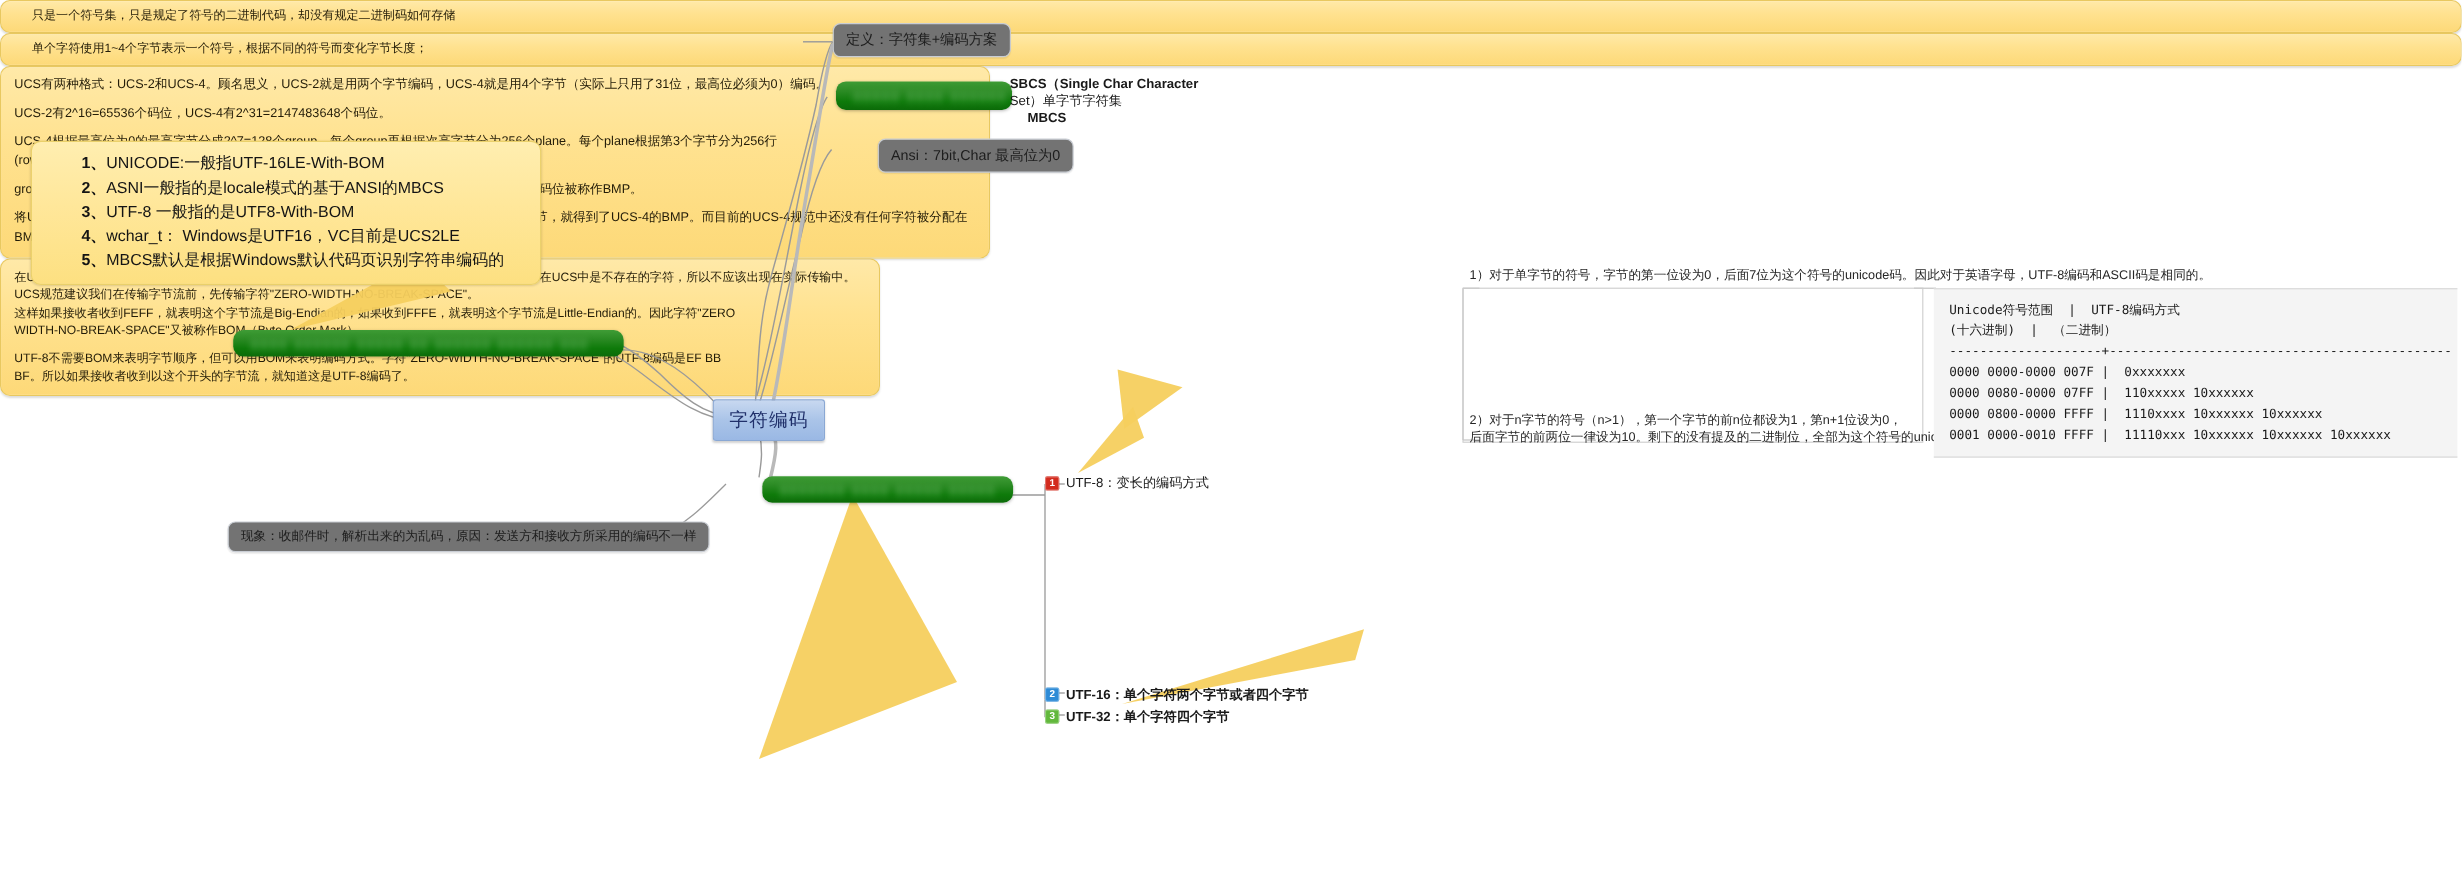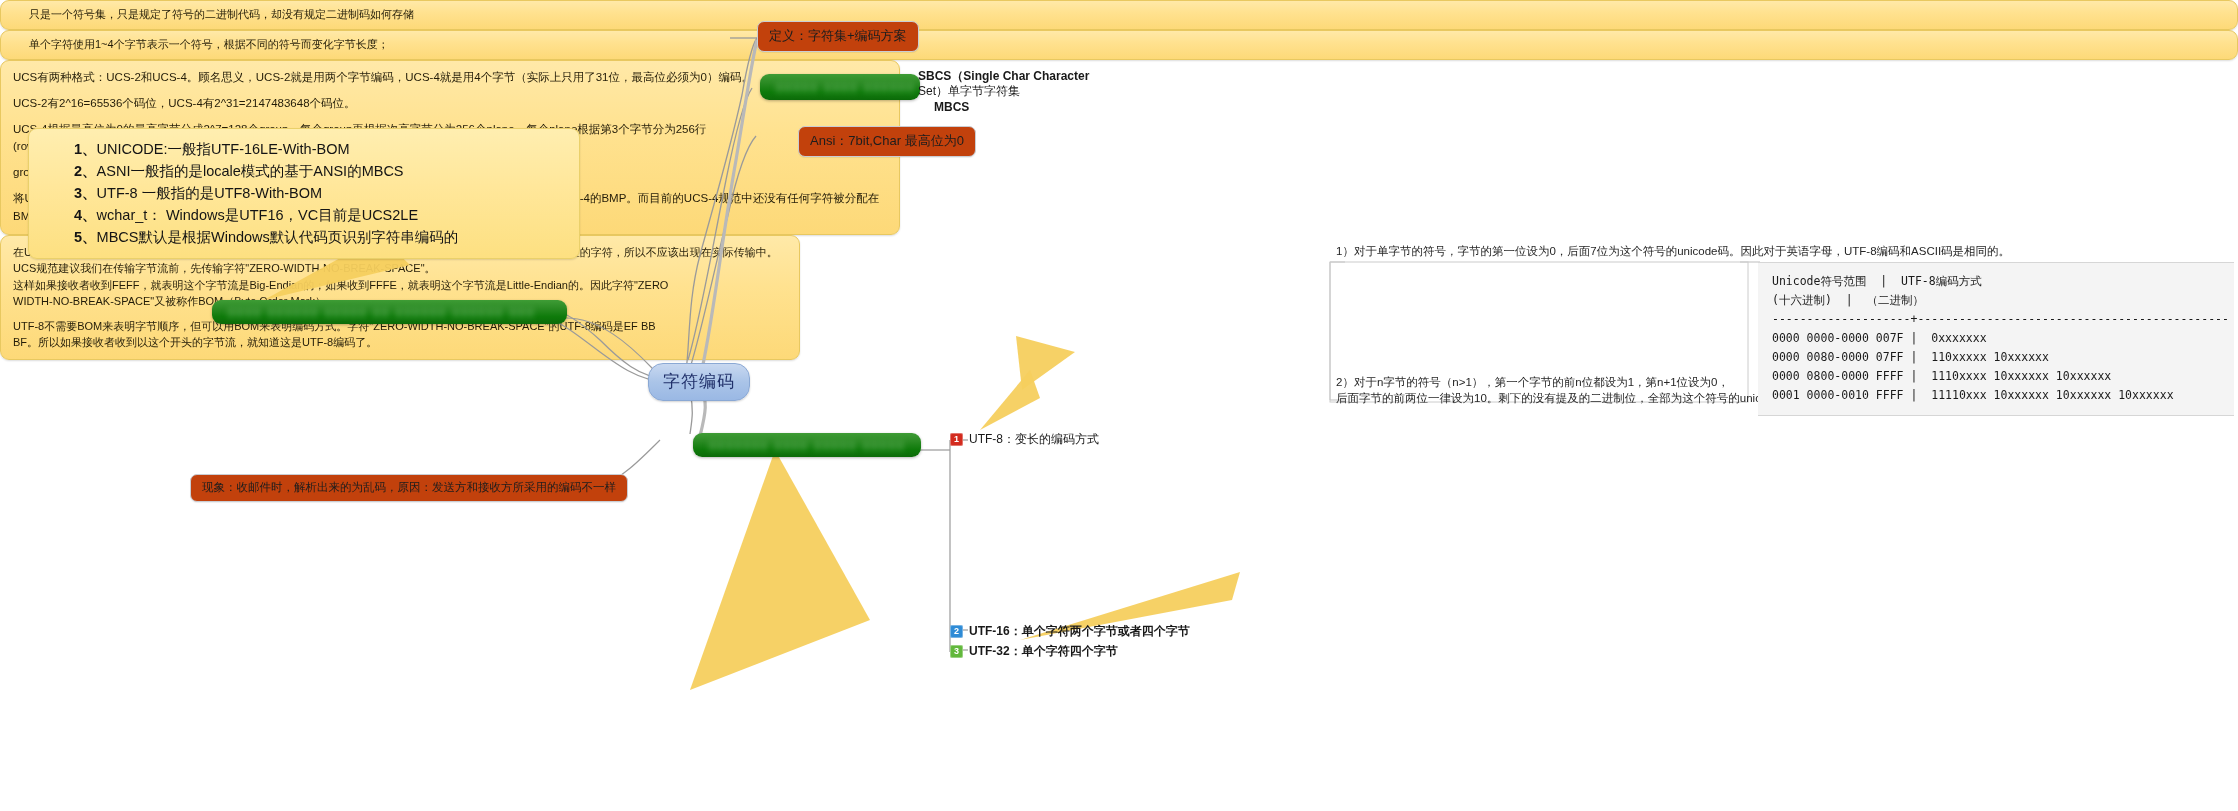--- a/index.html
+++ b/index.html
@@ -25,33 +25,33 @@
   }
   .node {
     position: absolute;
     box-sizing: border-box;
   }
 
   
   .root-node {
     background: linear-gradient(to bottom, #c8d8f0 0%, #aac4e8 50%, #9ab8e4 100%);
     border: 1px solid #8aa8d4;
-    border-radius: 15px;
+    border-radius: 3px;
     color: #20306a;
     font-size: 17px;
     padding: 6px 14px 7px 14px;
     letter-spacing: 1px;
     white-space: nowrap;
     box-shadow: 0 1px 2px rgba(0,0,0,0.18);
     font-family: Liberation Serif, serif;
   }
 
   
   .pill {
-    background: #c2410c;
+    background: #737373;
     border: 1px solid #c9cdd4;
     border-radius: 7px;
     font-size: 13px;
     color: #1d1d1d;
     padding: 5px 11px 6px 11px;
     white-space: nowrap;
     box-shadow: 0 1px 1px rgba(0,0,0,0.07);
   }
 
   
@@ -269,23 +269,23 @@
   </div>
 
   <div class="plain" style="left:950px; top:643px;">
     <span class="badge b3">3</span><span style="font-weight:bold;">UTF-32：单个字符四个字节</span>
   </div>
 
   <div class="yellow yellow-sm" style="left:600px; top:216px;">只是一个符号集，只是规定了符号的二进制代码，却没有规定二进制码如何存储</div>
 
   <div class="yellow yellow-sm" style="left:950px; top:327px;">单个字符使用1~4个字节表示一个符号，根据不同的符号而变化字节长度；</div>
 
-  <div class="pill" style="position:absolute; left:190px; top:474px; font-size:11.5px;">现象：收邮件时，解析出来的为乱码，原因：发送方和接收方所采用的编码不一样</div>
-
-  <div class="noteslist" style="left:28px; top:128px; width:552px;padding-left:45px;">
+  <div class="pill" style="position:absolute; left:207px; top:474px; font-size:11.5px;">现象：收邮件时，解析出来的为乱码，原因：发送方和接收方所采用的编码不一样</div>
+
+  <div class="noteslist" style="left:28px; top:128px; width:464px;padding-left:45px;">
     <div class="line">
       <span class="num">1、</span><span>UNICODE:一般指UTF-16LE-With-BOM</span>
     </div>
     <div class="line">
       <span class="num">2、</span><span>ASNI一般指的是locale模式的基于ANSI的MBCS</span>
     </div>
     <div class="line">
       <span class="num">3、</span><span>UTF-8 一般指的是UTF8-With-BOM</span>
     </div>
     <div class="line">

